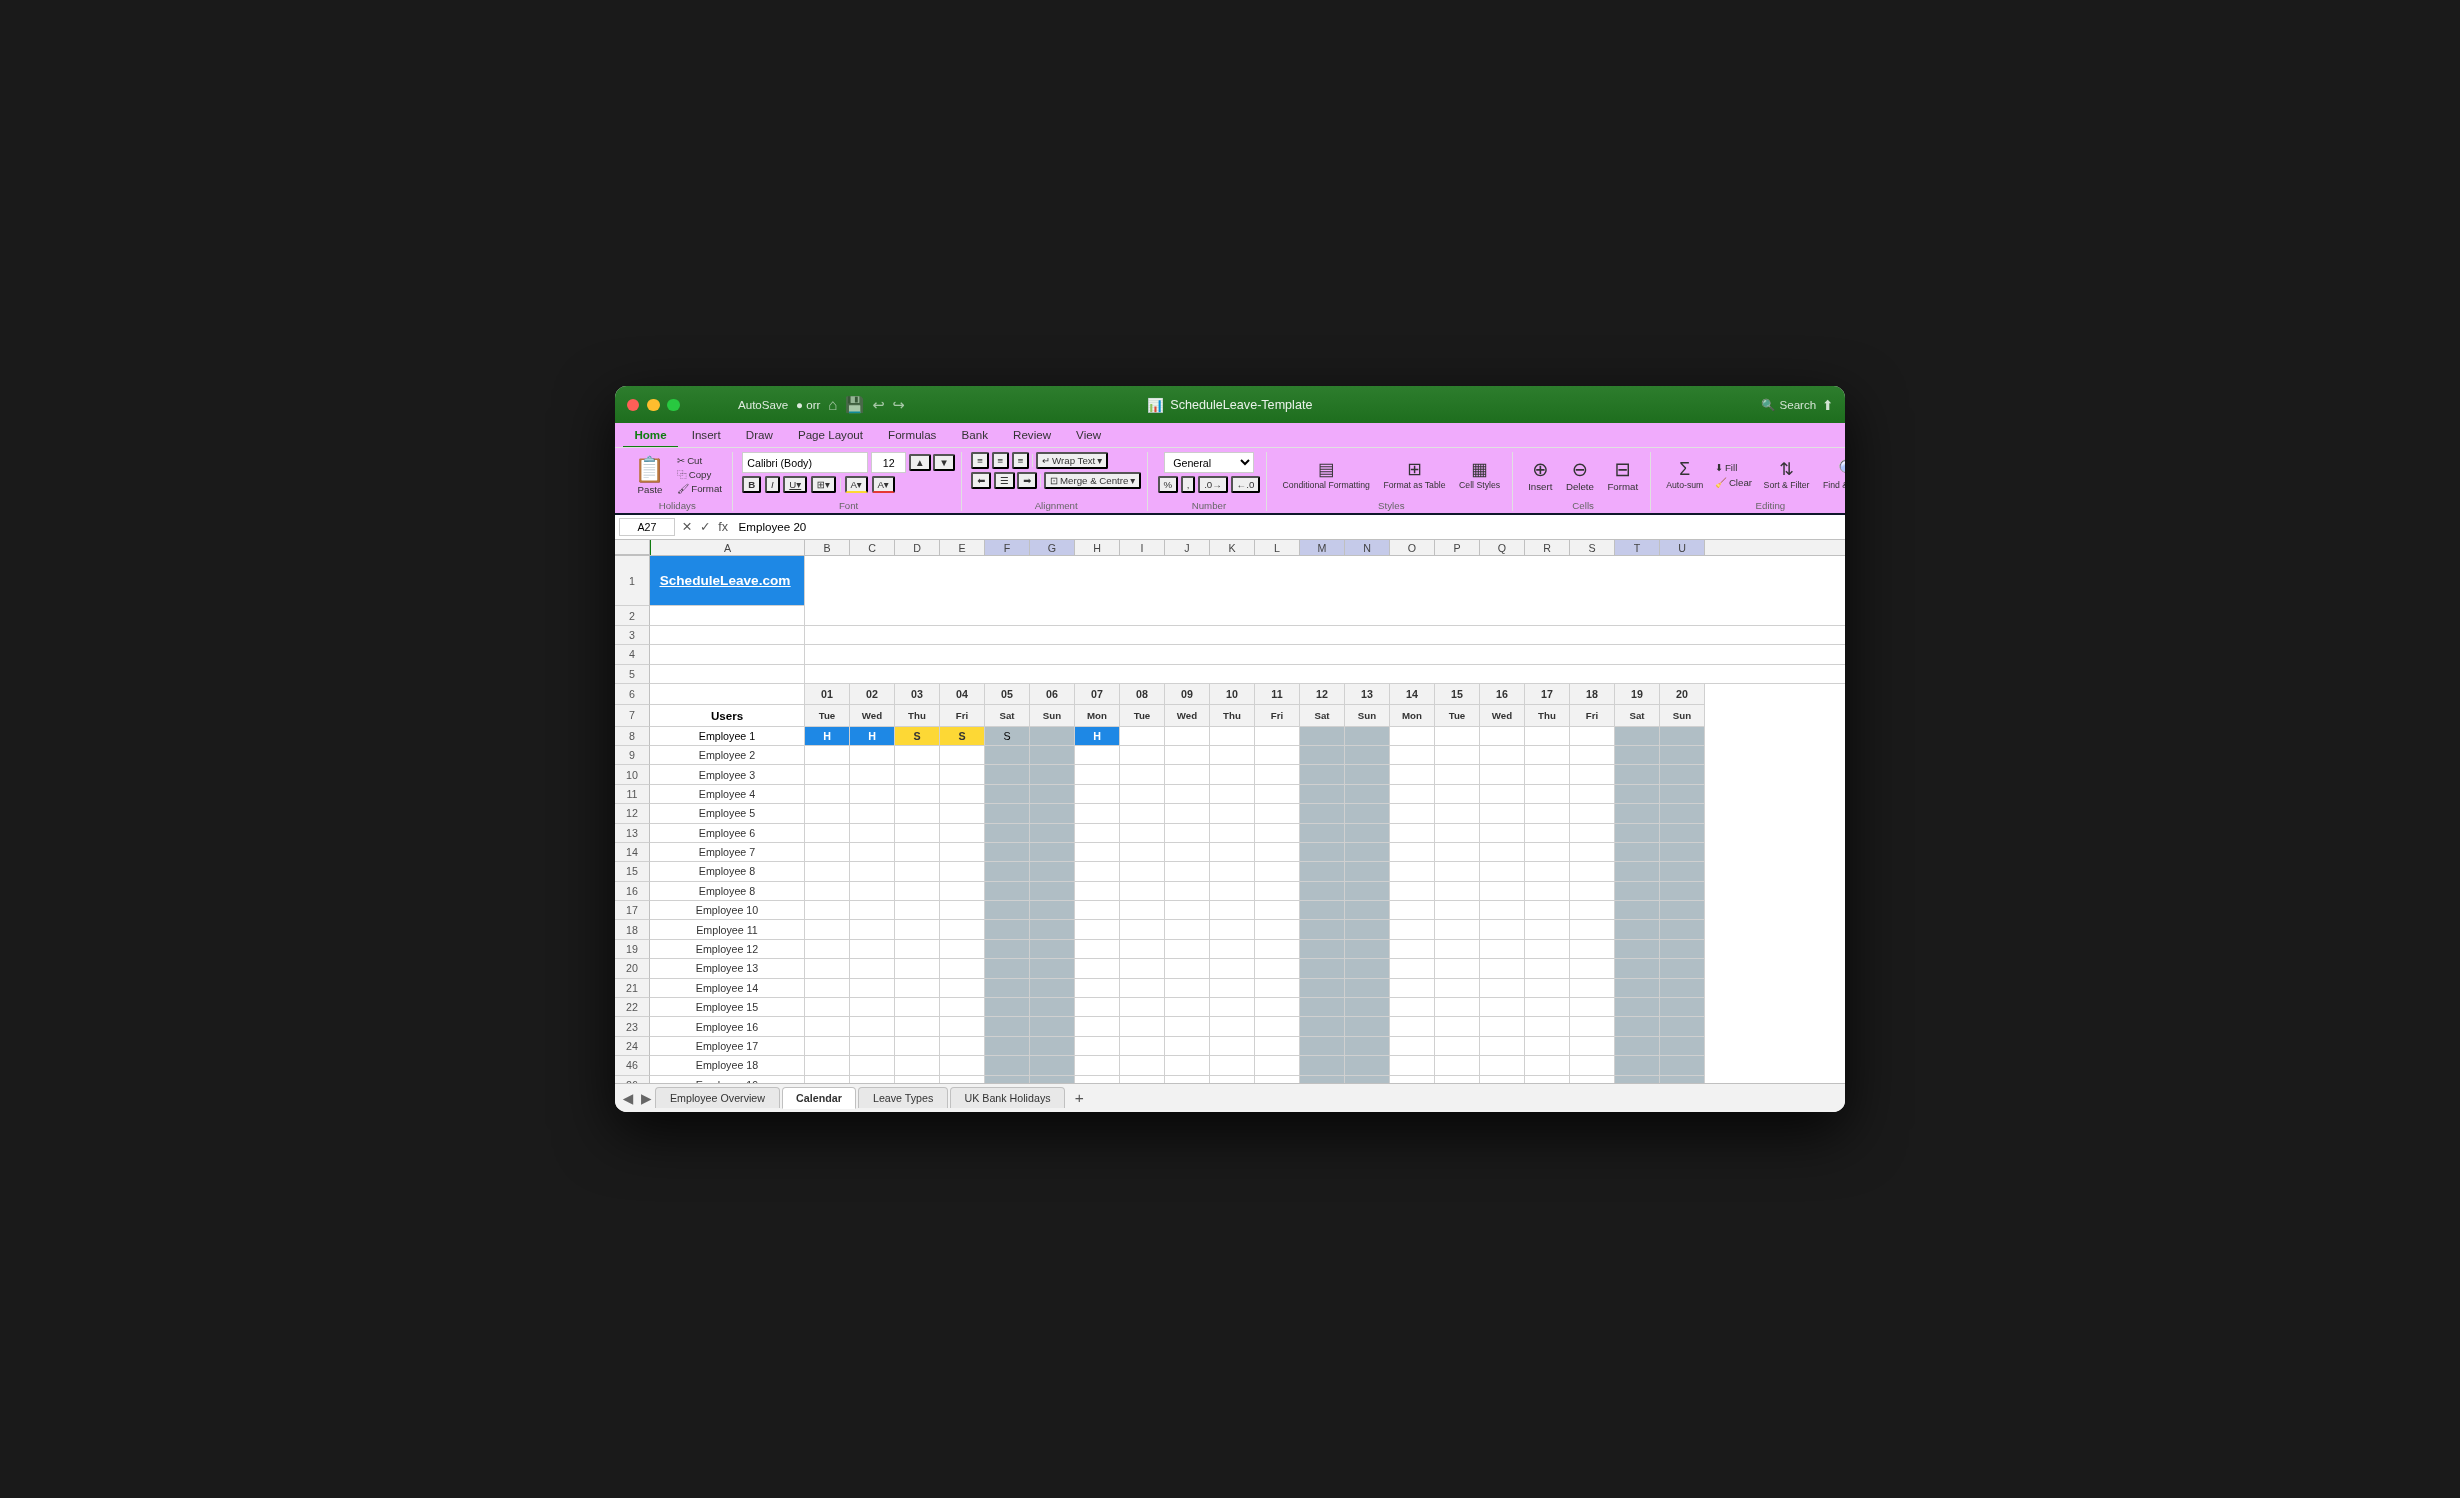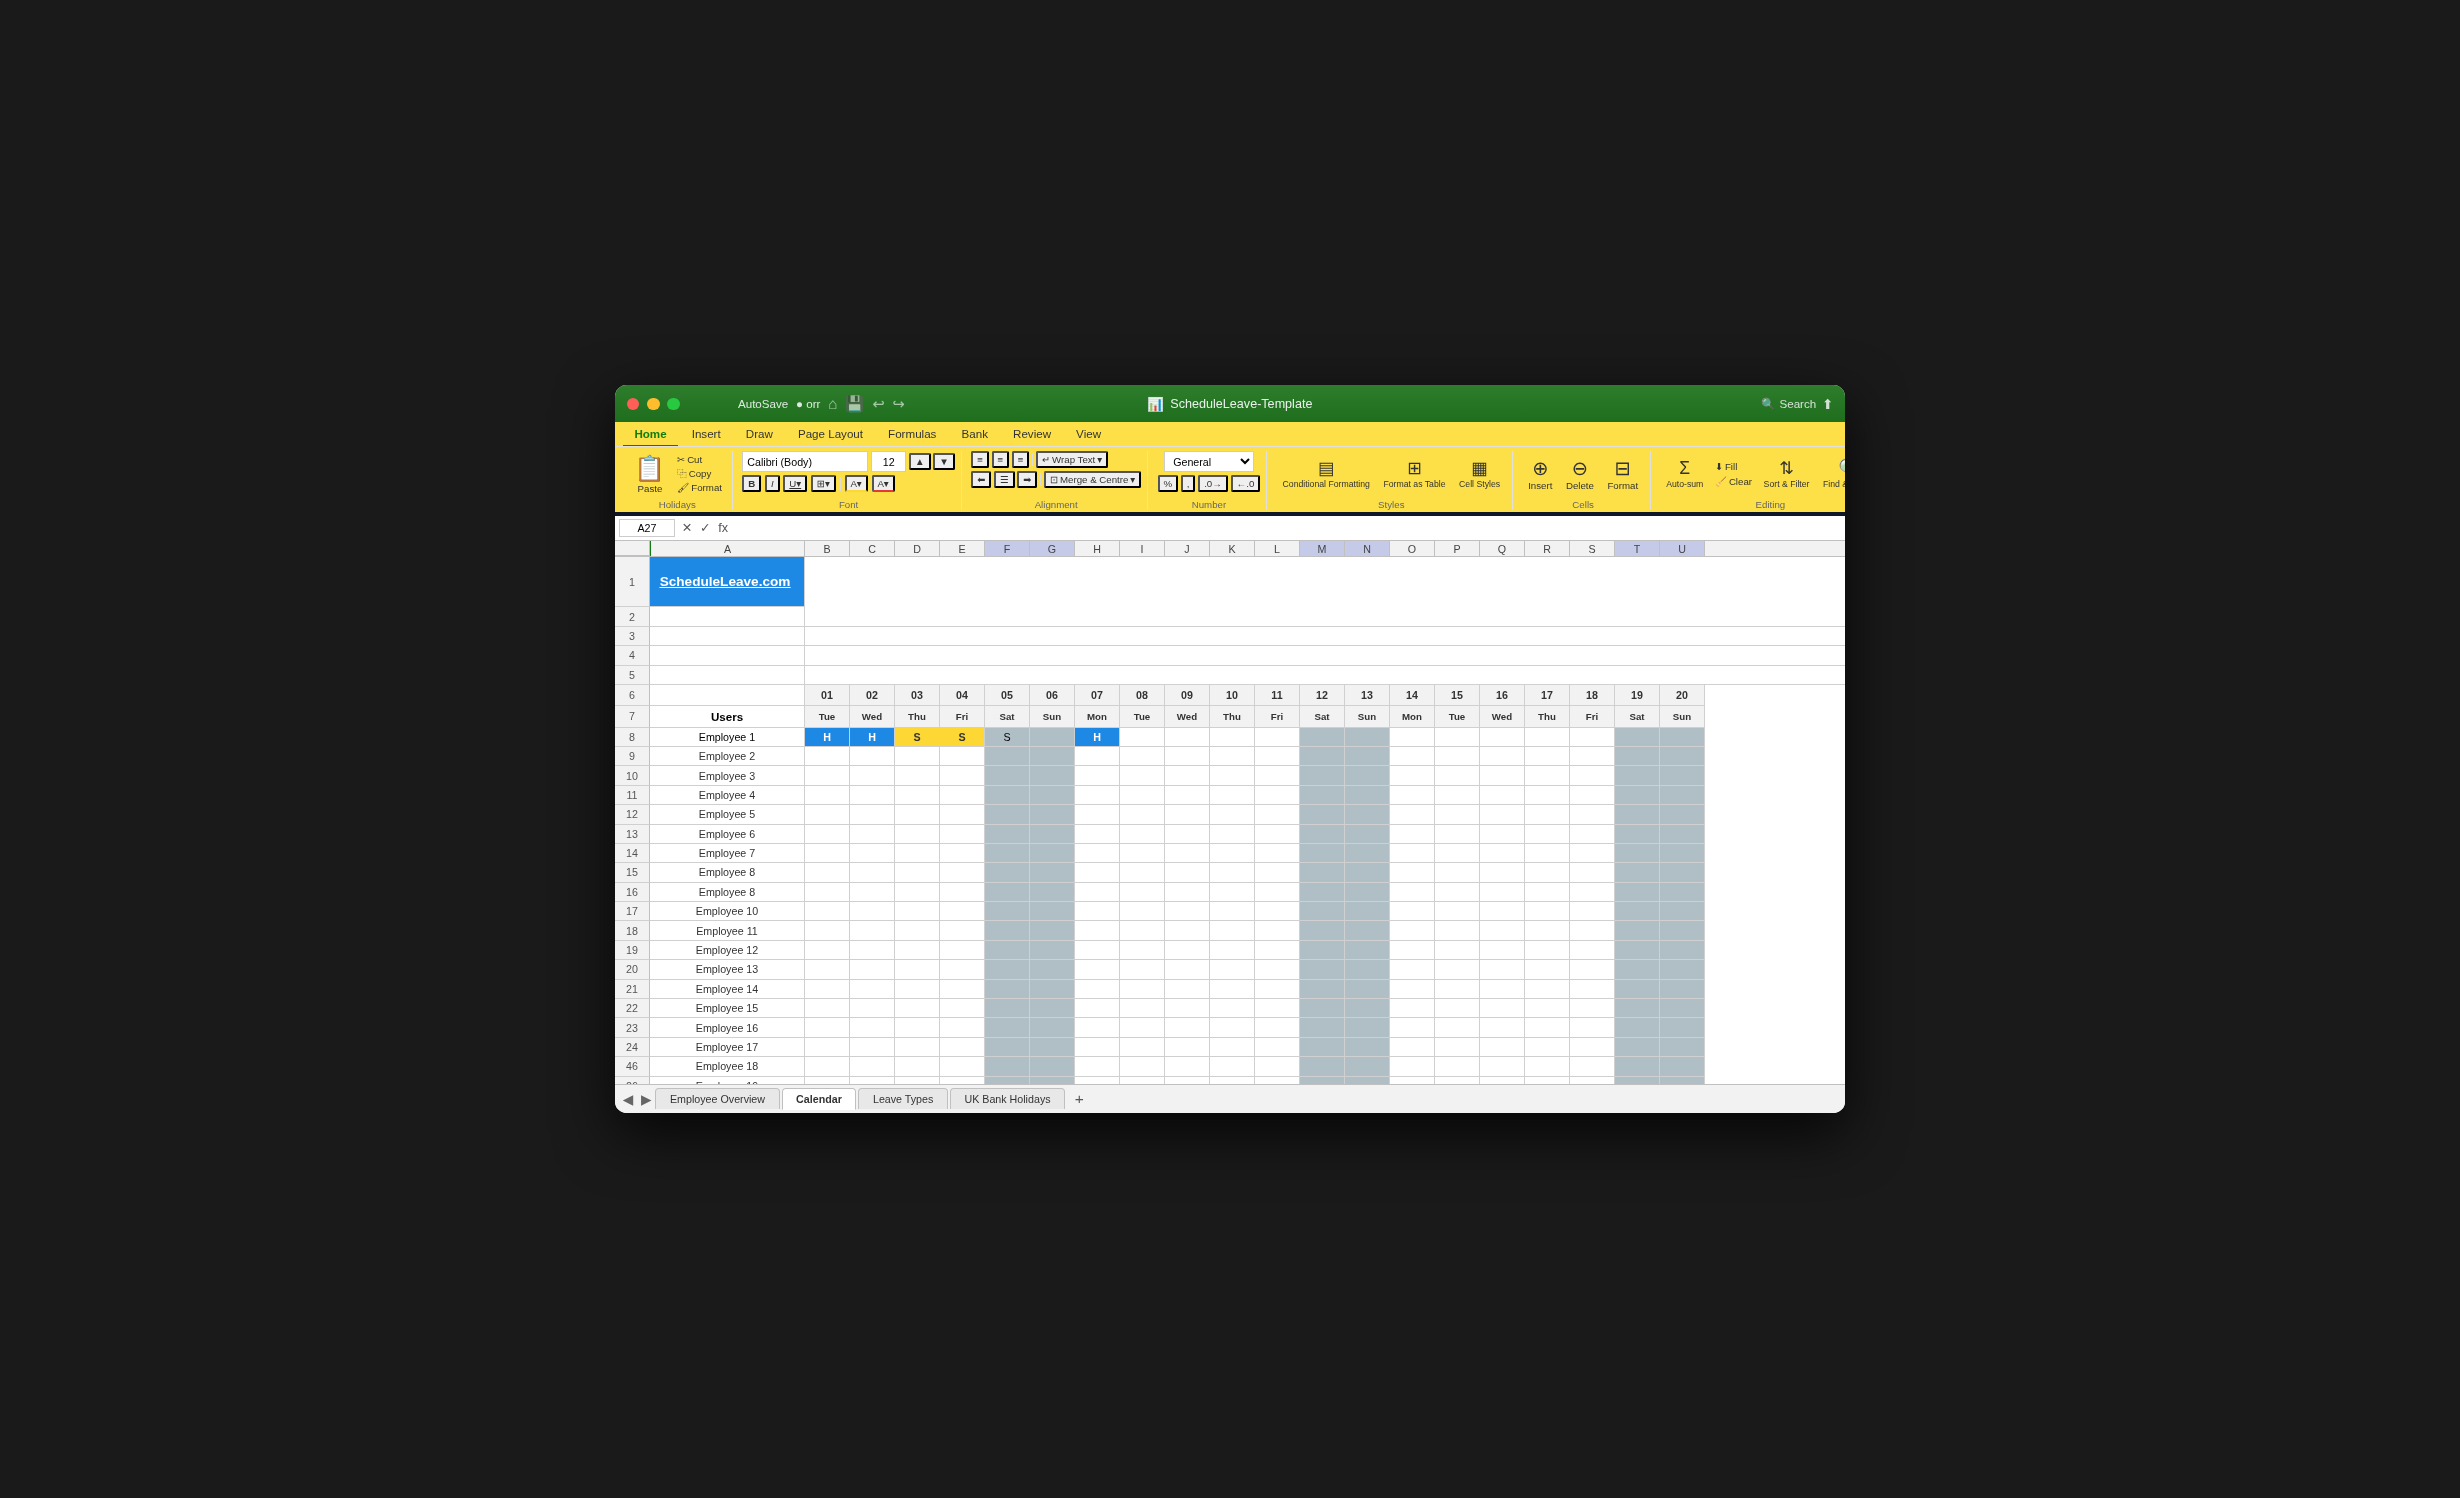--- a/index.html
+++ b/index.html
@@ -59,22 +59,22 @@
     .autosave-area {
       display: flex;
       align-items: center;
       gap: 7.8px;
       color: rgba(255,255,255,0.85);
       font-size: 11.6px;
       margin-left: 58px;
     }
     
     .ribbon {
-      background: #fde047;
-      border-bottom: 4px solid #0f172a;
+      background: #f0abfc;
+      border-bottom: 2px solid #0f172a;
     }
     .ribbon-tabs {
       display: flex;
       align-items: center;
       padding: 0 7.8px;
       border-bottom: 1px solid #e0e0e0;
       gap: 1.9px;
     }
     .ribbon-tab {
       padding: 4.9px 11.6px;
@@ -515,20 +515,21 @@
     </div>
   </div>
 
   <div class="formula-bar">
     <input type="text" class="cell-ref" value="A27" style="">
     <div class="formula-dividers">
       <span class="formula-sym">✕</span>
       <span class="formula-sym">✓</span>
       <span class="formula-sym">fx</span>
     </div>
+    <input type="text" class="formula-input" value="Employee 20" style="">
   </div>
 
   <div class="spreadsheet-container">
     <div class="sheet-area">
 
       <div class="col-headers">
         <div class="row-num-header"></div>
 
         <div class="col-header cw-a" style="border-left:1.9px solid #107c10;border-right:1px solid #c0c0c0;">A</div>
 

